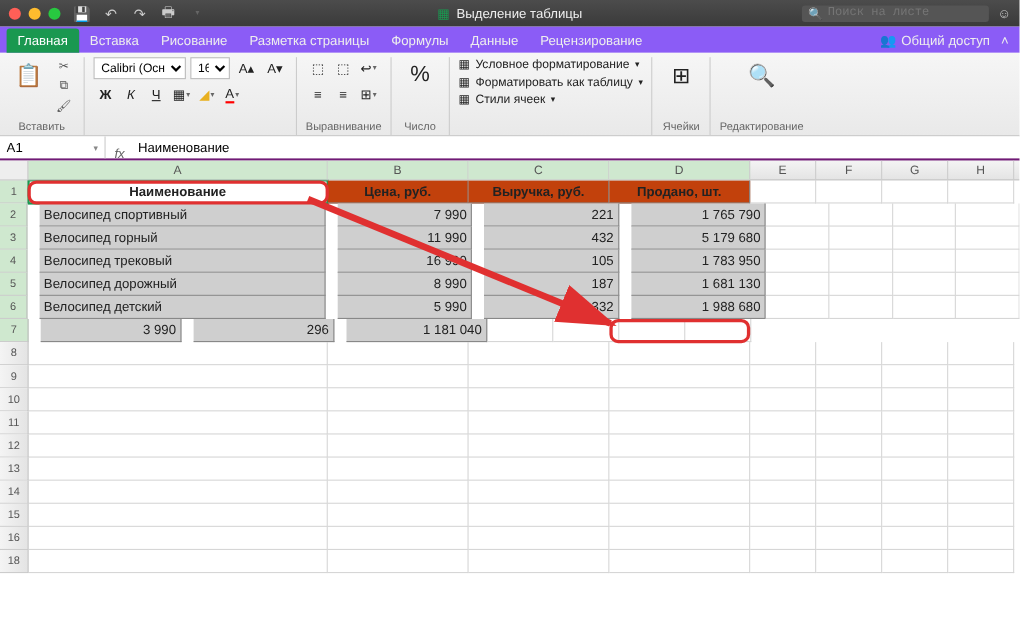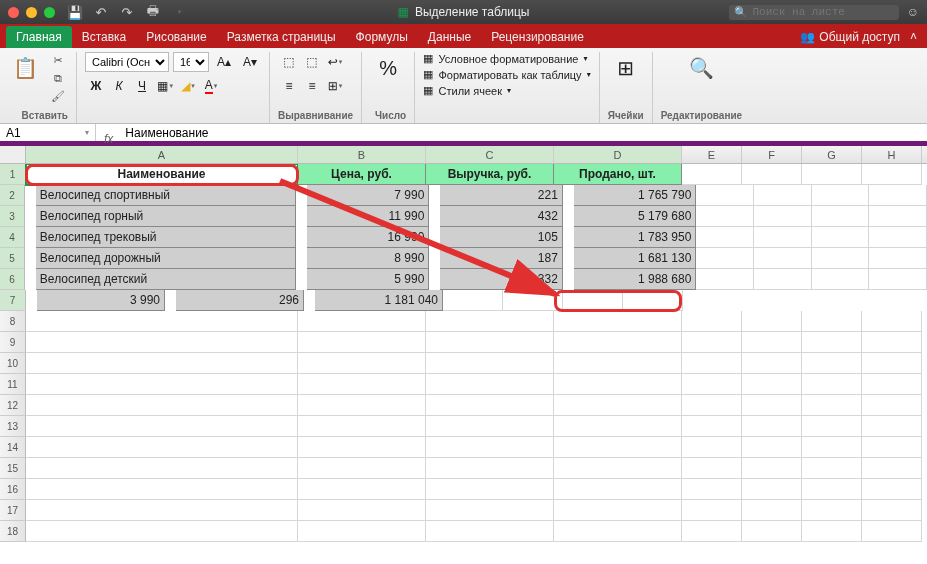--- a/index.html
+++ b/index.html
@@ -6,55 +6,55 @@
 body { width:927px; height:564px; background:#fff; overflow:hidden; font-size:12px; color:#222; }
 .titlebar { height:24px; background:linear-gradient(#4c4c4c,#3a3a3a); display:flex; align-items:center; padding:0 8px; color:#ddd; position:relative; }
 .traffic { display:flex; gap:7px; }
 .dot { width:11px; height:11px; border-radius:50%; }
 .dot.r{background:#ff5f57}.dot.y{background:#febc2e}.dot.g{background:#28c840}
 .qat { display:flex; gap:10px; margin-left:12px; align-items:center; }
 .qat-item { width:16px; height:16px; display:flex; align-items:center; justify-content:center; color:#ccc; font-size:13px; }
 .title-center { position:absolute; left:50%; transform:translateX(-50%); display:flex; align-items:center; gap:6px; font-size:12px; color:#eee; }
 .search-box { margin-left:auto; display:flex; align-items:center; gap:4px; background:#555; border-radius:3px; padding:1px 6px; font-size:11px; color:#aaa; width:170px; }
 .user-ico { margin-left:8px; color:#ccc; }
-.tabs { height:24px; background:#b91c1c; display:flex; align-items:flex-end; padding-left:6px; gap:0; }
+.tabs { height:24px; background:#8b5cf6; display:flex; align-items:flex-end; padding-left:6px; gap:0; }
 .tab { padding:4px 10px 4px; font-size:12px; color:#eee; cursor:pointer; }
 .tab.active { background:#1a9850; color:#fff; border-radius:3px 3px 0 0; font-weight:500; }
 .share-tab { margin-left:auto; padding:4px 10px; color:#eee; display:flex; align-items:center; gap:4px; }
 .ribbon { height:76px; background:linear-gradient(#f6f6f6,#e9e9e9); border-bottom:1px solid #bbb; display:flex; padding:4px 0 0; }
 .rgroup { border-right:1px solid #ccc; padding:0 8px; display:flex; flex-direction:column; justify-content:space-between; }
 .rgroup-top { display:flex; align-items:flex-start; gap:4px; }
-.rgroup-label { font-size:10px; color:#666; text-align:right; padding-bottom:2px;font-weight:bold; }
+.rgroup-label { font-size:10px; color:#666; text-align:center; padding-bottom:2px; }
 .big-btn { display:flex; flex-direction:column; align-items:center; gap:2px; padding:2px 4px; }
 .big-btn-ico { width:28px; height:28px; display:flex; align-items:center; justify-content:center; font-size:20px; }
 .small-col { display:flex; flex-direction:column; gap:2px; }
 .small-btn { width:20px; height:16px; display:flex; align-items:center; justify-content:center; font-size:11px; color:#555; }
 .font-row { display:flex; gap:4px; align-items:center; }
 .font-select { height:20px; border:1px solid #bbb; background:#fff; font-size:11px; padding:0 2px; }
 .font-select.name{width:84px}.font-select.size{width:36px}
 .btn-row { display:flex; gap:1px; }
 .tool-btn { width:22px; height:20px; display:flex; align-items:center; justify-content:center; font-size:12px; border:1px solid transparent; }
 .dd::after{content:"▾"; font-size:7px; margin-left:1px; color:#666;}
 .style-list { display:flex; flex-direction:column; gap:3px; font-size:11px; }
 .style-item { display:flex; align-items:center; gap:5px; white-space:nowrap; }
-.formula-bar { height:22px; border-bottom:5px solid #701a75; display:flex; align-items:center; background:#fff; }
+.formula-bar { height:22px; border-bottom:2px solid #701a75; display:flex; align-items:center; background:#fff; }
 .name-box { width:96px; border-right:1px solid #ccc; padding:0 6px; font-size:12px; height:100%; display:flex; align-items:center; }
 .name-box input { border:none; width:60px; font-size:12px; outline:none; }
 .fx { padding:0 8px; font-style:italic; color:#666;margin-top:12px; }
 .formula-input { flex:1; border:none; font-size:12px; padding:0 4px; outline:none; }
 .grid-area { position:relative; height:418px; overflow:hidden; }
 .col-headers { display:flex; height:18px; background:linear-gradient(#f4f4f4,#e4e4e4); border-bottom:1px solid #bbb; position:sticky; top:0; }
 .corner { width:26px; border-right:1px solid #bbb; background:#eee; }
 .ch { border-right:1px solid #ccc; display:flex; align-items:center; justify-content:center; font-size:11px; color:#555; }
 .ch.sel { background:#cfe8cf; }
 .row { display:flex; height:21px; }
 .rh { width:26px; background:linear-gradient(90deg,#f4f4f4,#e4e4e4); border-right:1px solid #bbb; border-bottom:1px solid #ccc; display:flex; align-items:center; justify-content:center; font-size:10px; color:#555; }
 .rh.sel { background:#cfe8cf; }
 .cell { border-right:1px solid #d6d6d6; border-bottom:1px solid #d6d6d6; padding:0 4px; font-size:12px; display:flex; align-items:center; overflow:hidden; white-space:nowrap; }
-.cell.hdr { background:#86efac; font-weight:700; justify-content:center; }
+.cell.hdr { background:#c2410c; font-weight:700; justify-content:center; }
 .cell.num { justify-content:flex-end; }
 .cell.selbg { background:#cfcfcf;margin-left:11px; }
 .cell.active { background:#fff; outline:2px solid #1a9850; outline-offset:-1px; }
 .border-sel { border-color:#888 !important; }
 .wA{width:272px}.wB{width:128px}.wC{width:128px}.wD{width:128px}.wE{width:60px}.wF{width:60px}.wG{width:60px}.wH{width:60px}
 .annot { position:absolute; pointer-events:none; }
 .red-box { border:3px solid #e03030; border-radius:8px; }
 </style>
 </head>
 <body>
@@ -390,31 +390,20 @@
   <div class="cell wA"></div>
   <div class="cell wB"></div>
   <div class="cell wC"></div>
   <div class="cell wD"></div>
   <div class="cell wE"></div>
   <div class="cell wF"></div>
   <div class="cell wG"></div>
   <div class="cell wH"></div>
       </div>
       <div class="row">
-        <div class="rh">17</div>
-  <div class="cell wA"></div>
-  <div class="cell wB"></div>
-  <div class="cell wC"></div>
-  <div class="cell wD"></div>
-  <div class="cell wE"></div>
-  <div class="cell wF"></div>
-  <div class="cell wG"></div>
-  <div class="cell wH"></div>
-      </div>
-      <div class="row">
         <div class="rh">18</div>
   <div class="cell wA"></div>
   <div class="cell wB"></div>
   <div class="cell wC"></div>
   <div class="cell wD"></div>
   <div class="cell wE"></div>
   <div class="cell wF"></div>
   <div class="cell wG"></div>
   <div class="cell wH"></div>
       </div>

